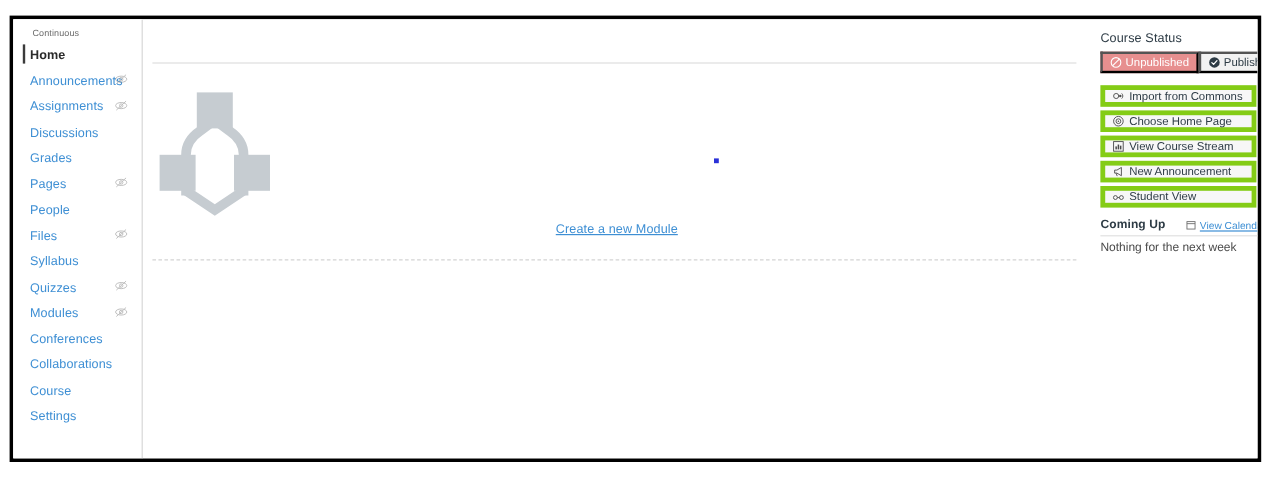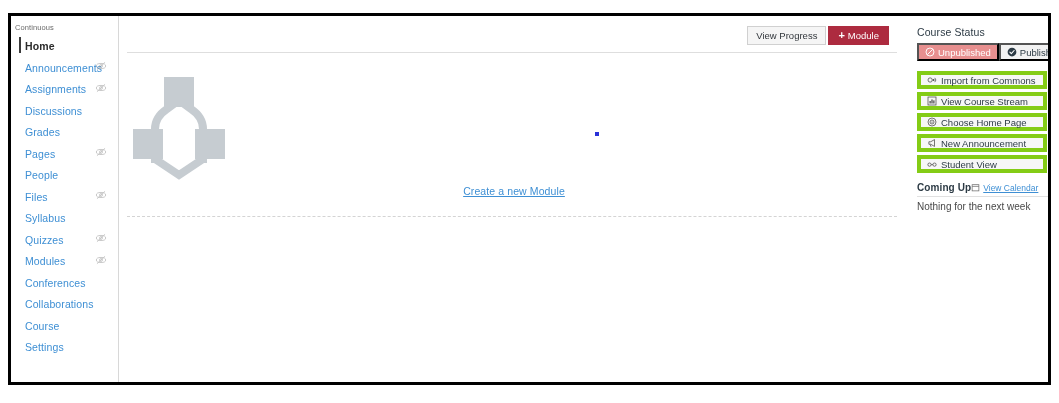--- a/index.html
+++ b/index.html
@@ -40,21 +40,21 @@
     position: absolute;
     left: 0; top: 0;
     width: 108px;
     height: 366px;
     background: #ffffff;
     border-right: 1px solid #d8d8d8;
     box-sizing: border-box;
   }
   .term-label {
     position: absolute;
-    left: 4px;
+    left: 16px;
     top: 7px;
     font-size: 7.5px;
     color: #6b6b6b;
     letter-spacing: .1px;
     white-space: nowrap;
   }
   .nav-list {
     position: absolute;
     left: 0;
     top: 18px;
@@ -246,20 +246,21 @@
     box-sizing: border-box;
     font-size: 9.5px;
     color: #2d3b45;
     background: #f7f7f7;
     border: 4px solid #84cc16;
     white-space: nowrap;
   }
   .coming-up-head {
     display: flex;
     align-items: center;
+    justify-content: space-between;
     margin: 9px 0 0 4px;
     width: 138px;
   }
   .coming-up-title {
     font-size: 10px;
     color: #2d3b45;
     font-weight: bold;
     letter-spacing: .1px;
   }
   .view-calendar {
@@ -395,27 +396,20 @@
 
         <div class="nav-item">
           <span class="nav-label">Settings</span>
         </div>
 
       </div>
     </nav>
 
     <main id="content-area">
 
-      <div id="module-toolbar">
-        <button class="btn-view-progress">View Progress</button>
-        <button class="btn-add-module">
-          <span class="plus-icon">+</span>
-          <span>Module</span>
-        </button>
-      </div>
 
       <div class="toolbar-rule"></div>
 
       <div class="empty-state" id="empty-create-module">
         <span class="empty-icon">
           <svg width="120" height="110" viewBox="0 0 120 110">
             <path d="M36 92 V58 Q36 46 48 38 L56 32" fill="none" stroke="#c6ccd1" stroke-width="8" stroke-linecap="butt"></path>
             <path d="M84 92 V58 Q84 46 72 38 L64 32" fill="none" stroke="#c6ccd1" stroke-width="8" stroke-linecap="butt"></path>
             <path d="M36 88 L60 104 L84 88" fill="none" stroke="#c6ccd1" stroke-width="8" stroke-linejoin="miter"></path>
             <rect x="45" y="6" width="30" height="30" fill="#c6ccd1"></rect>
@@ -465,38 +459,38 @@
             <circle cx="10.5" cy="8" r="1.6" fill="#4a4a4a"></circle>
             <path d="M12.4 4.6 A4.6 4.6 0 0 1 12.4 11.4" fill="none" stroke="#4a4a4a" stroke-width="1.2"></path>
           </svg>
         </span>
         <span>Import from Commons</span>
       </button>
 
       <button class="side-btn">
         <span>
           <svg width="10" height="10" viewBox="0 0 16 16">
+            <circle cx="8" cy="8" r="6.4" fill="none" stroke="#4a4a4a" stroke-width="1.2"></circle>
+            <circle cx="8" cy="8" r="3.2" fill="none" stroke="#4a4a4a" stroke-width="1.2"></circle>
+            <circle cx="8" cy="8" r="1" fill="#4a4a4a"></circle>
+          </svg>
+        </span>
+        <span>Choose Home Page</span>
+      </button>
+
+      <button class="side-btn">
+        <span>
+          <svg width="10" height="10" viewBox="0 0 16 16">
             <rect x="1.6" y="1.6" width="12.8" height="12.8" fill="none" stroke="#4a4a4a" stroke-width="1.2"></rect>
             <rect x="4" y="8" width="2" height="4" fill="#4a4a4a"></rect>
             <rect x="7" y="5.5" width="2" height="6.5" fill="#4a4a4a"></rect>
             <rect x="10" y="7" width="2" height="5" fill="#4a4a4a"></rect>
           </svg>
         </span>
         <span>View Course Stream</span>
-      </button>
-
-      <button class="side-btn">
-        <span>
-          <svg width="10" height="10" viewBox="0 0 16 16">
-            <circle cx="8" cy="8" r="6.4" fill="none" stroke="#4a4a4a" stroke-width="1.2"></circle>
-            <circle cx="8" cy="8" r="3.2" fill="none" stroke="#4a4a4a" stroke-width="1.2"></circle>
-            <circle cx="8" cy="8" r="1" fill="#4a4a4a"></circle>
-          </svg>
-        </span>
-        <span>Choose Home Page</span>
       </button>
 
       <button class="side-btn">
         <span>
           <svg width="10" height="10" viewBox="0 0 16 16">
             <path d="M3 6 L3 10 L6 10 L12 13.5 L12 2.5 L6 6 Z" fill="none" stroke="#4a4a4a" stroke-width="1.2" stroke-linejoin="round"></path>
             <line x1="5" y1="10.2" x2="6.4" y2="14" stroke="#4a4a4a" stroke-width="1.2"></line>
           </svg>
         </span>
         <span>New Announcement</span>

